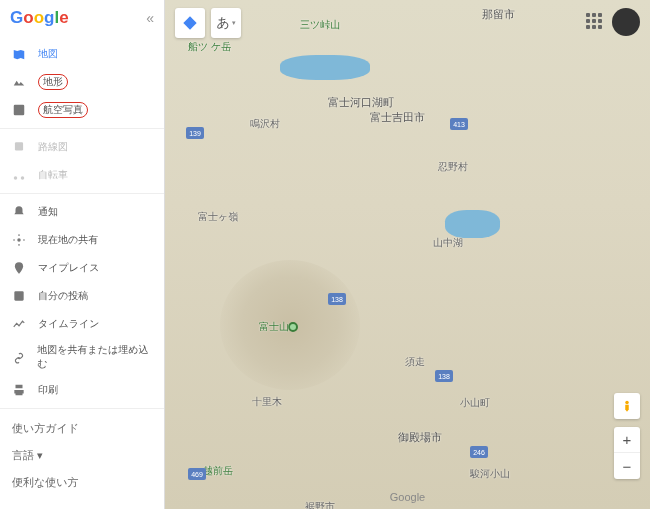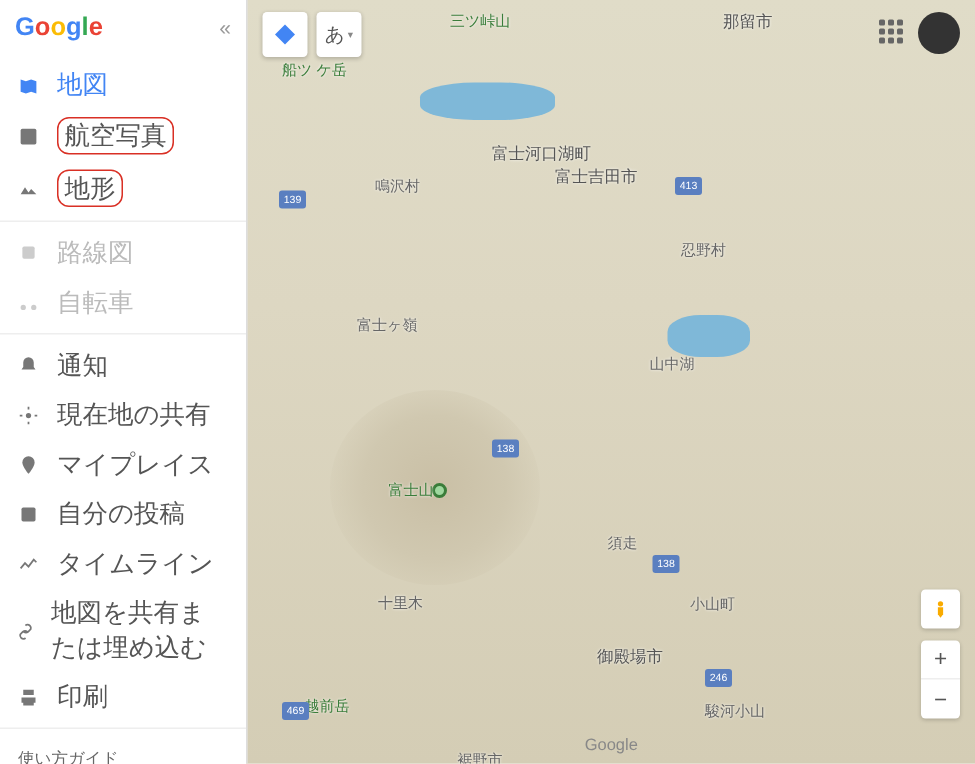--- a/index.html
+++ b/index.html
@@ -3,21 +3,21 @@
 <meta charset="utf-8">
 <style>
 *{margin:0;padding:0;box-sizing:border-box}
 body{font-family:Arial,sans-serif;font-size:12px;color:#333;width:650px;height:509px;overflow:hidden;position:relative;background:#e8e4d8}
 .sidebar{position:absolute;left:0;top:0;width:165px;height:509px;background:#fff;border-right:1px solid #ddd;overflow-y:auto;z-index:10}
 .logo-row{display:flex;align-items:center;padding:8px 10px;border-bottom:0}
 .logo{font-size:17px;font-weight:bold}
 .g-b{color:#4285F4}.g-r{color:#EA4335}.g-y{color:#FBBC05}.g-g{color:#34A853}
 .collapse{margin-left:auto;color:#999;font-size:14px;cursor:pointer}
 .menu-group{padding:4px 0;border-bottom:1px solid #eee}
-.menu-item{display:flex;align-items:center;padding:5px 10px;cursor:pointer;color:#555;font-size:17px}
+.menu-item{display:flex;align-items:center;padding:5px 10px;cursor:pointer;color:#555;font-size:10px}
 .menu-icon{width:18px;height:18px;display:flex;align-items:center;justify-content:center;margin-right:10px;color:#777}
 .menu-icon svg{width:14px;height:14px;fill:currentColor}
 .menu-item.active .menu-icon{color:#4285F4}
 .menu-item.active span:last-child{color:#4285F4}
 .menu-item.disabled{color:#bbb}
 .menu-item.disabled .menu-icon{color:#ccc}
 .red-box{border:1.5px solid #d93025;border-radius:8px;padding:0 4px;display:inline-block}
 .text-list{padding:6px 0}
 .text-item{padding:6px 12px;font-size:11px;color:#666;cursor:pointer}
 .map-area{position:absolute;left:165px;top:0;right:0;bottom:0;background:linear-gradient(180deg,#e0dcc8 0%,#ddd7c2 40%,#d4cdb5 100%)}
@@ -60,32 +60,32 @@
       <span class="menu-icon">
           <svg viewBox="0 0 24 24">
             <path d="M15 5l-6 2-6-2v14l6 2 6-2 6 2V7z"></path>
           </svg>
         </span>
       <span>地図</span>
     </div>
     <div class="menu-item">
       <span class="menu-icon">
           <svg viewBox="0 0 24 24">
+            <path d="M3 18l5-8 4 6 3-4 6 6z"></path>
+          </svg>
+        </span>
+      <span class="red-box"><span>地形</span></span>
+    </div>
+    <div class="menu-item">
+      <span class="menu-icon">
+          <svg viewBox="0 0 24 24">
             <rect x="3" y="3" width="18" height="18" rx="2"></rect>
           </svg>
         </span>
       <span class="red-box"><span>航空写真</span></span>
-    </div>
-    <div class="menu-item">
-      <span class="menu-icon">
-          <svg viewBox="0 0 24 24">
-            <path d="M3 18l5-8 4 6 3-4 6 6z"></path>
-          </svg>
-        </span>
-      <span class="red-box"><span>地形</span></span>
     </div>
   </div>
 
   <div class="menu-group">
     <div class="menu-item disabled">
       <span class="menu-icon">
           <svg viewBox="0 0 24 24">
             <rect x="5" y="4" width="14" height="14" rx="2"></rect>
           </svg>
         </span>
@@ -170,28 +170,28 @@
   </div>
 
 </div>
 
 <div class="map-area">
   <div class="map-canvas">
     <div class="lake" style="left:115px;top:55px;width:90px;height:25px"></div>
     <div class="lake" style="left:280px;top:210px;width:55px;height:28px"></div>
     <div class="mtn" style="left:55px;top:260px"></div>
     <div class="peak-marker" style="left:123px;top:322px"></div>
-  <div class="map-label peak" style="left: 135px; top: 7px; font-family: Liberation Mono, monospace;">三ツ峠山</div>
+  <div class="map-label peak" style="left: 135px; top: 18px; font-family: Liberation Mono, monospace;">三ツ峠山</div>
       <div class="map-label town" style="left: 273px; top: 7px; margin-left: 44px;">那留市</div>
       <div class="map-label peak" style="left: 23px; top: 40px;">船ツ ケ岳</div>
       <div class="map-label town" style="left: 147px; top: 95px; margin-left: 16px;">富士河口湖町</div>
       <div class="map-label town" style="left: 205px; top: 110px;">富士吉田市</div>
       <div class="map-label " style="left: 85px; top: 117px;">鳴沢村</div>
-      <div class="map-label " style="left: 273px; top: 160px; margin-left: 16px;">忍野村</div>
-      <div class="map-label " style="left: 33px; top: 210px; margin-left: 40px;">富士ヶ嶺</div>
+      <div class="map-label " style="left: 273px; top: 160px;">忍野村</div>
+      <div class="map-label " style="left: 33px; top: 210px;">富士ヶ嶺</div>
       <div class="map-label " style="left: 268px; top: 236px;">山中湖</div>
       <div class="map-label " style="left: 87px; top: 395px;">十里木</div>
       <div class="map-label " style="left: 240px; top: 355px;">須走</div>
       <div class="map-label town" style="left: 233px; top: 430px;">御殿場市</div>
       <div class="map-label " style="left: 295px; top: 396px;">小山町</div>
       <div class="map-label peak" style="left: 94px; top: 320px; text-align: right;">富士山</div>
       <div class="map-label " style="left: 140px; top: 500px;">裾野市</div>
       <div class="map-label peak" style="left: 38px; top: 464px; font-family: Liberation Serif, serif;">越前岳</div>
       <div class="map-label " style="left: 305px; top: 467px;">駿河小山</div>
       <div class="road-badge" style="left: 21px; top: 127px;">139</div>

